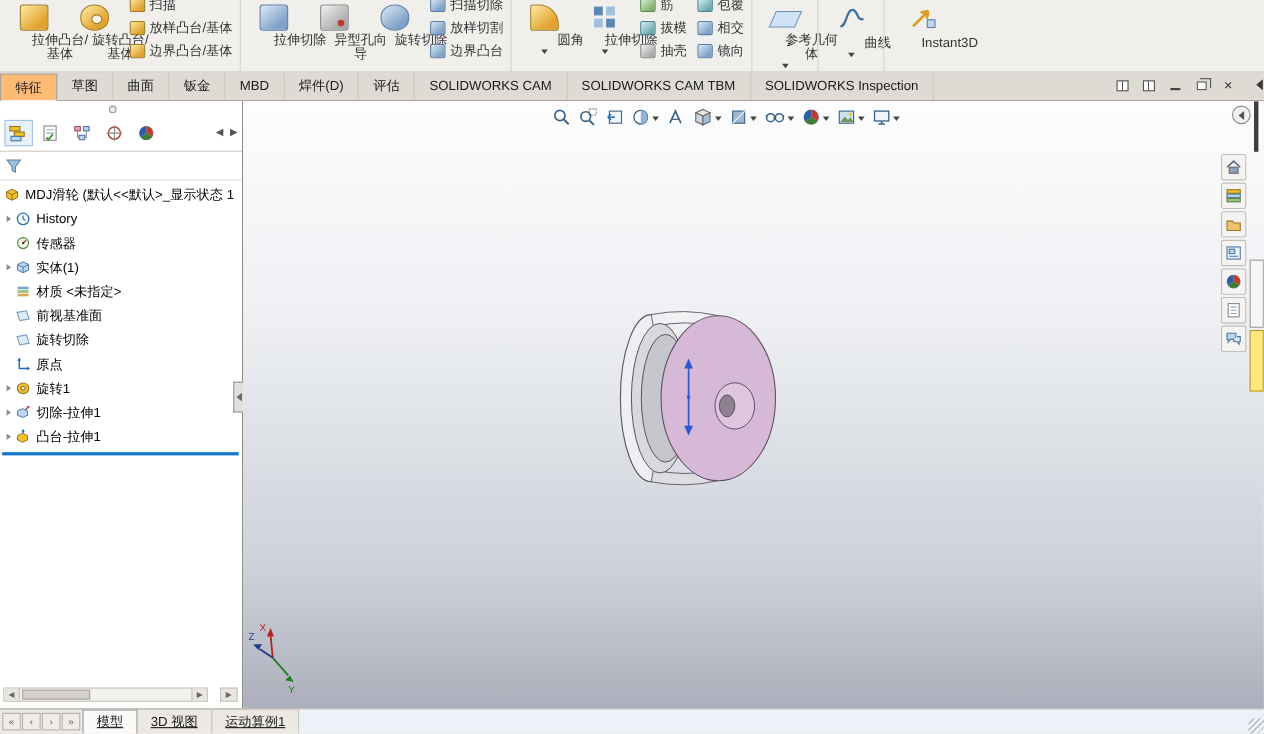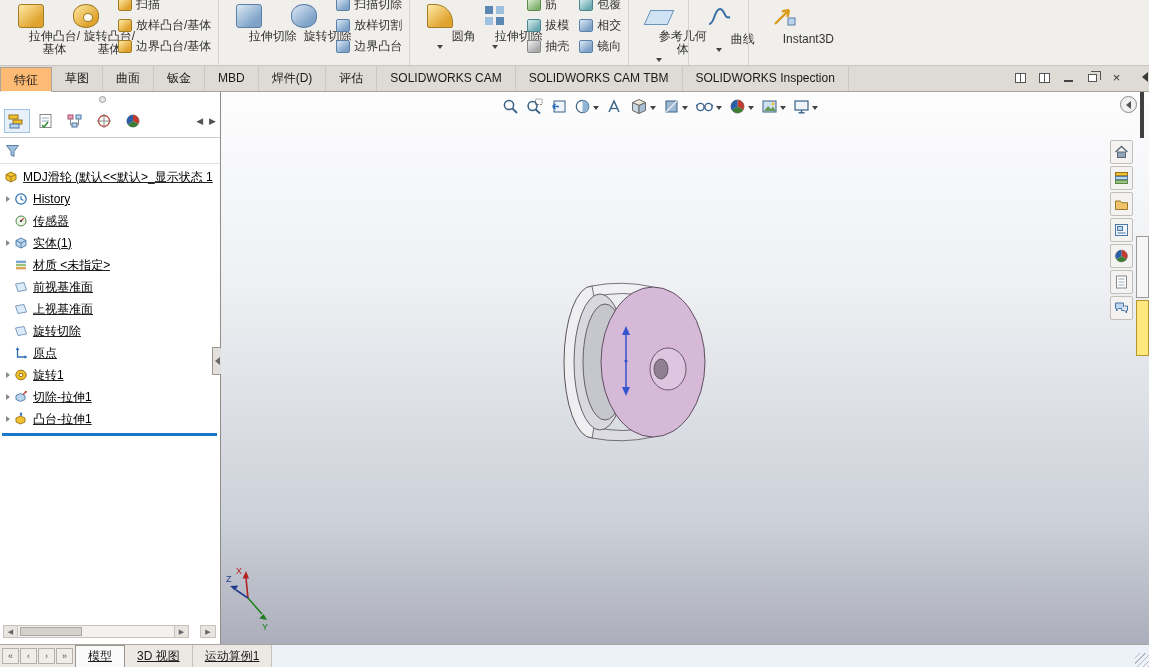--- a/index.html
+++ b/index.html
@@ -51,21 +51,21 @@
   
   .leftpanel{position:absolute;left:0;top:92px;width:221px;height:552px;background:#fff;border-right:1px solid #8f8b85;}
   .pgrip{height:12px;position:relative;}
   .pgrip::after{content:"";position:absolute;left:99px;top:4px;width:5px;height:5px;border:1px solid #9a9a9a;border-radius:50%;background:#e8e8e8;}
   .mgr-toolbar{height:34px;display:flex;align-items:center;gap:3px;padding:0 4px;border-bottom:1px solid #cfcbc5;}
   .mgr-btn{width:26px;height:24px;display:flex;align-items:center;justify-content:center;border:1px solid transparent;cursor:default;}
   .mgr-btn.first{background:#e8f0fa;border:1px solid #9ec3e5;}
   .mgr-chevrons{margin-left:auto;display:flex;gap:6px;color:#555;font-size:9px;}
   .chev{cursor:default;}
   .filter-row{height:26px;display:flex;align-items:center;padding:0 5px;border-bottom:1px solid #e3e0db;}
-  .tree{padding-top:2px;text-decoration:underline;}
+  .tree{padding-top:2px;}
   .trow{height:22px;display:flex;align-items:center;padding-left:3px;cursor:default;white-space:nowrap;overflow:hidden;}
   .arrslot{width:10px;flex:none;display:flex;align-items:center;justify-content:center;}
   .arr{width:0;height:0;border-left:4px solid #8a8a8a;border-top:3.5px solid transparent;border-bottom:3.5px solid transparent;}
   .tic{width:16px;height:14px;flex:none;margin-right:4px;display:flex;align-items:center;justify-content:center;}
   .tlabel{color:#000;overflow:hidden;}
   .rollback{height:3px;background:#1877c9;margin:3px 3px 0 2px;}
   .hscroll{position:absolute;left:3px;bottom:6px;width:186px;height:13px;display:flex;border:1px solid #c5c1bb;background:#f3f1ee;}
   .sbtn{width:14px;height:11px;display:flex;align-items:center;justify-content:center;font-size:7px;color:#666;background:#e8e5e1;border-right:1px solid #c5c1bb;cursor:default;}
   .sbtn.right{border-right:none;border-left:1px solid #c5c1bb;}
   .strack{flex:1;position:relative;}
@@ -123,20 +123,24 @@
         <span class="smic gold"></span>
         <span>边界凸台/基体</span>
       </div>
     </div>
     <div class="rb-sep"></div>
     <div class="rb-large">
       <span class="bigic blue"></span>
       <span class="lbl">拉伸切除</span>
     </div>
     <div class="rb-large">
+      <span class="bigic gray hw"></span>
+      <span class="lbl">异型孔向导</span>
+    </div>
+    <div class="rb-large">
       <span class="bigic blueround"></span>
       <span class="lbl">旋转切除</span>
     </div>
     <div class="rb-stack">
       <div class="rb-small">
         <span class="smic blue"></span>
         <span>扫描切除</span>
       </div>
       <div class="rb-small">
         <span class="smic blue"></span>
@@ -351,29 +355,20 @@
       <span class="tlabel">材质 &lt;未指定&gt;</span>
     </div>
     <div class="trow">
       <span class="arrslot"></span>
       <span class="tic">
           <svg width="14" height="14" viewBox="0 0 14 14">
             <path d="M1.5 4 10 2.5 12.5 10 4 11.5z" fill="#dcebf8" stroke="#7a9cbf"></path>
           </svg>
         </span>
       <span class="tlabel">前视基准面</span>
-    </div>
-    <div class="trow">
-      <span class="arrslot"></span>
-      <span class="tic">
-          <svg width="14" height="14" viewBox="0 0 14 14">
-            <path d="M1.5 4 10 2.5 12.5 10 4 11.5z" fill="#dcebf8" stroke="#7a9cbf"></path>
-          </svg>
-        </span>
-      <span class="tlabel">上视基准面</span>
     </div>
     <div class="trow">
       <span class="arrslot"></span>
       <span class="tic">
           <svg width="14" height="14" viewBox="0 0 14 14">
             <path d="M1.5 4 10 2.5 12.5 10 4 11.5z" fill="#dcebf8" stroke="#7a9cbf"></path>
           </svg>
         </span>
       <span class="tlabel">旋转切除</span>
     </div>

